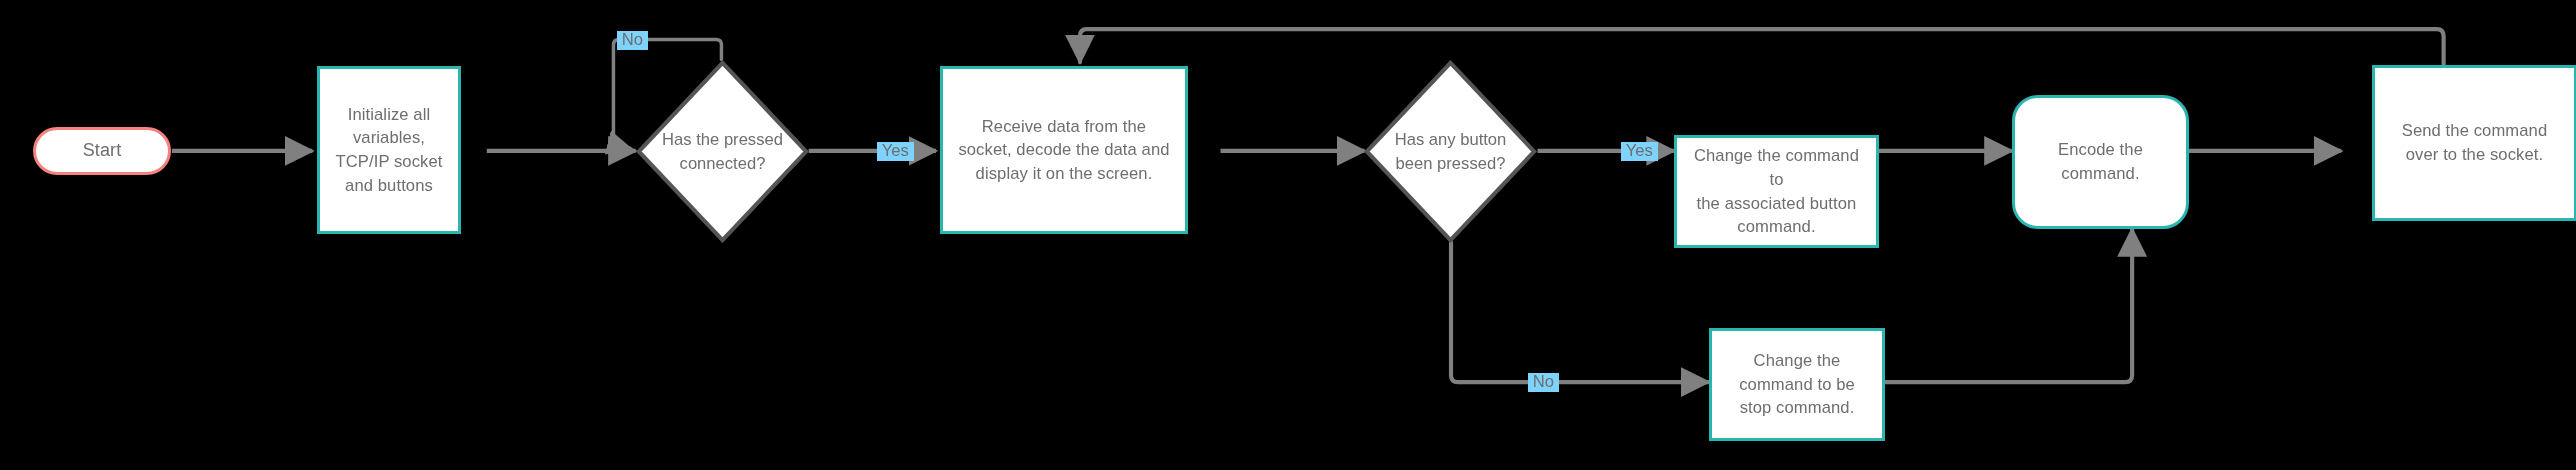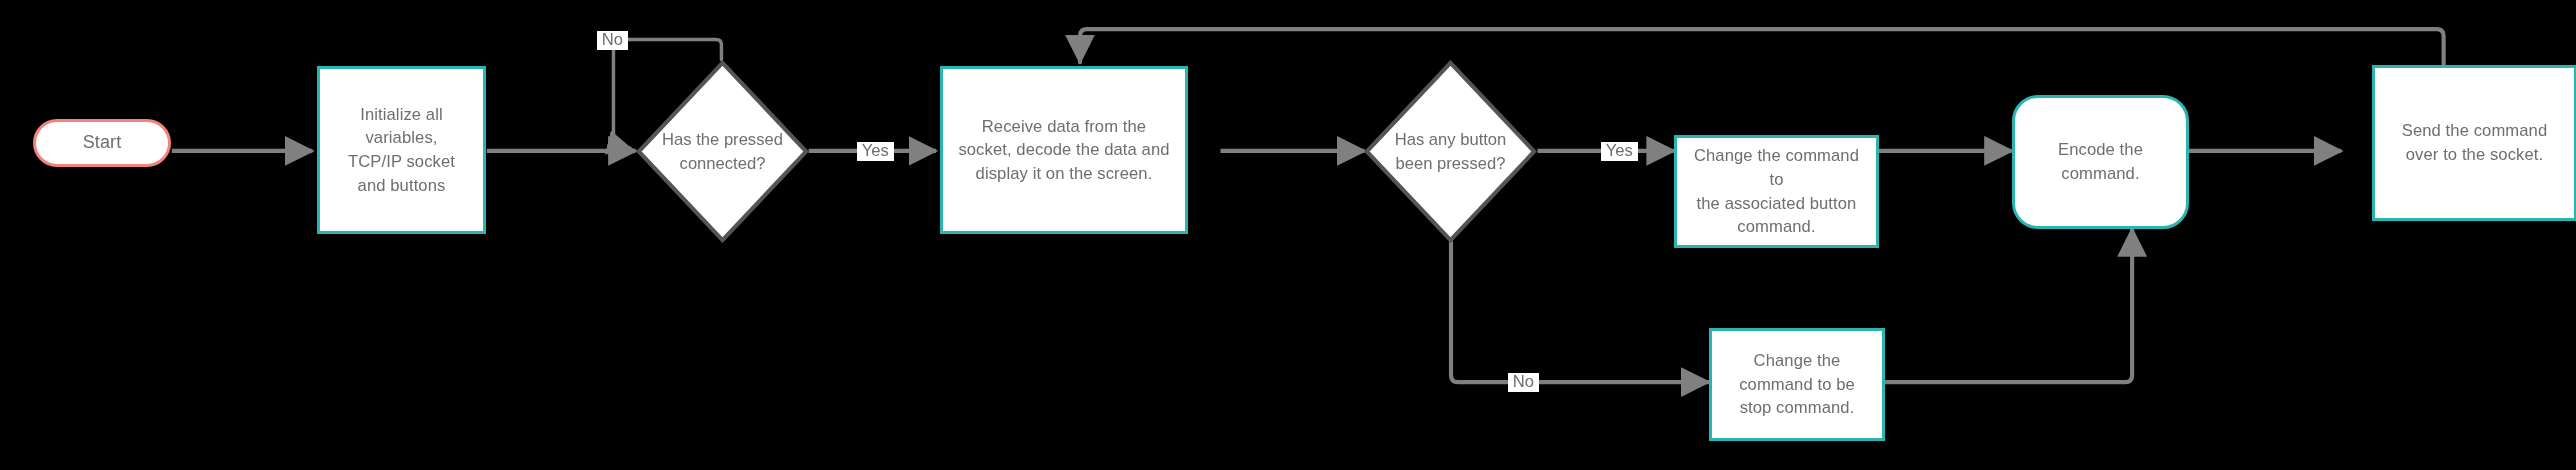--- a/index.html
+++ b/index.html
@@ -72,23 +72,24 @@
     font-size: 16.6px;
     line-height: 1.42;
     white-space: pre-line;
     pointer-events: none;
   }
   .edge-label {
     position: absolute;
     color: #6E6E6E;
     font-size: 16.6px;
     line-height: 1;
-    background: #ffffff;
+    background: #7dd3fc;
     padding: 1.4px 4.8px;
     white-space: nowrap;
+    margin-left: 20px;
   }
 </style>
 </head>
 <body>
 
 <div id="canvas">
 
   <svg class="edges" viewBox="0 0 3721 679" xmlns="http://www.w3.org/2000/svg">
     <defs>
       <marker id="arrow" viewBox="0 0 10 10" refX="9.2" refY="5" markerWidth="7.2" markerHeight="7.2" orient="auto-start-reverse">
@@ -114,25 +115,25 @@
     <path d="M 3162 218 L 3382 218" fill="none" stroke="#808080" stroke-width="6" marker-end="url(#arrow)"></path>
 
     <path d="M 2096 350 L 2096 542 Q 2096 552 2106 552 L 2468 552" fill="none" stroke="#808080" stroke-width="6" stroke-linecap="round" marker-end="url(#arrow)"></path>
 
     <path d="M 2722 552 L 3070 552 Q 3080 552 3080 542 L 3080 331" fill="none" stroke="#808080" stroke-width="6" stroke-linecap="round" marker-end="url(#arrow)"></path>
 
     <path d="M 3530 94 L 3530 52 Q 3530 42 3520 42 L 1570 42
              Q 1560 42 1560 52 L 1560 90" fill="none" stroke="#808080" stroke-width="6" stroke-linecap="round" marker-end="url(#arrow)"></path>
   </svg>
 
-  <div class="node node-start" style="left:33px; top:119px; width:138px; height:48px;">
+  <div class="node node-start" style="left:33px; top:127px; width:138px; height:48px;">
     <span class="node-label start-label">Start</span>
   </div>
 
-  <div class="node node-proc" style="left:317px; top:66px; width:169px; height:168px;">
+  <div class="node node-proc" style="left:317px; top:66px; width:144px; height:168px;">
     <span class="node-label">Initialize all
 variables,
 TCP/IP socket
 and buttons</span>
   </div>
 
   <div class="diamond-wrap" style="left:636px; top:60px; width:173px; height:183px;">
     <svg width="173" height="183" viewBox="0 0 250 264" xmlns="http://www.w3.org/2000/svg">
       <polygon points="125,4 246,132 125,260 4,132" fill="#FFFFFF" stroke="#555555" stroke-width="6"></polygon>
     </svg>

